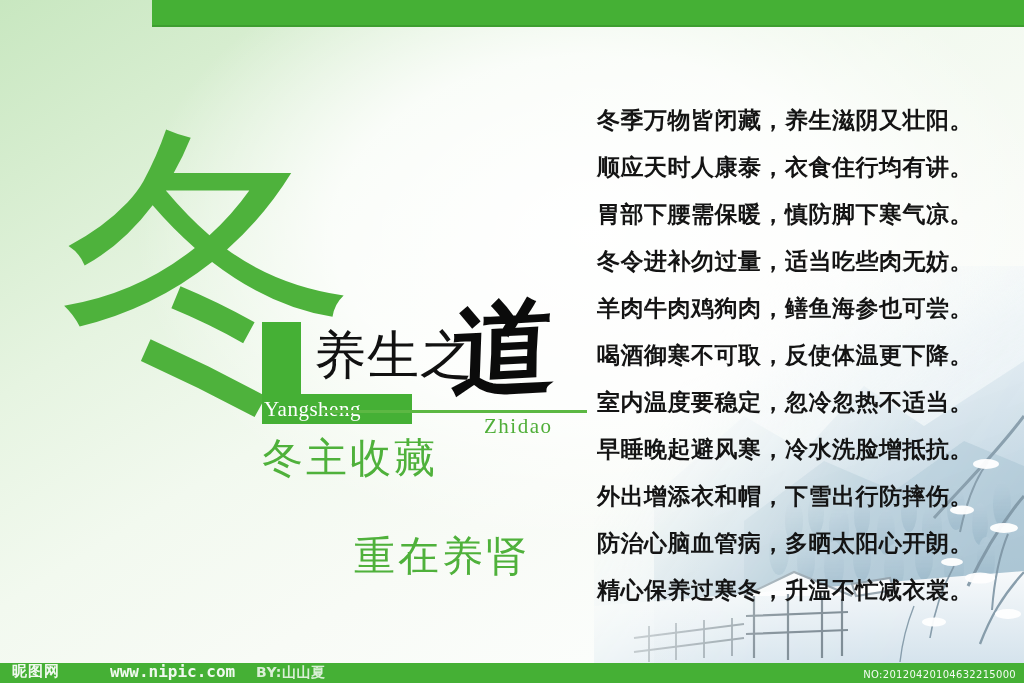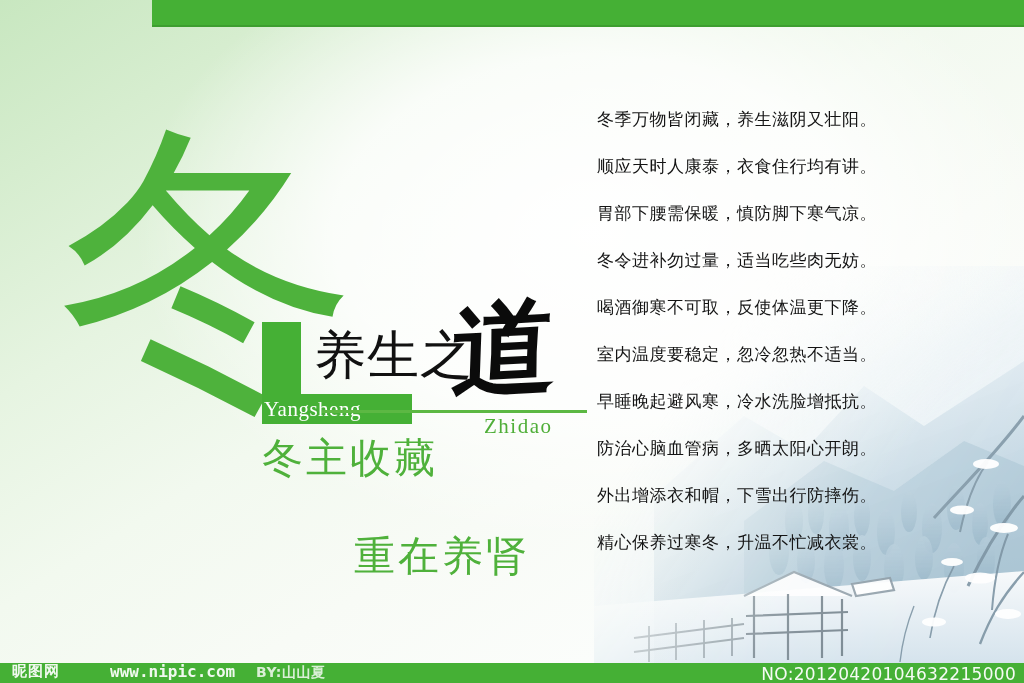--- a/index.html
+++ b/index.html
@@ -99,22 +99,22 @@
     margin-left:92px;
     margin-top:46px;
   }
 
   
   .poem{
     position:absolute;left:597px;top:96px;width:400px;
   }
   .poem .line{
     font-family:"DejaVu Serif","Liberation Serif",serif;
-    font-size:17px;line-height:47px;color:#141414;
-    white-space:nowrap;letter-spacing:0.5px;font-weight:400;
+    font-size:23px;line-height:47px;color:#141414;
+    white-space:nowrap;letter-spacing:0.5px;font-weight:700;
   }
 
   
   .footer{
     position:absolute;left:0;bottom:0;width:1024px;height:20px;background:#45b035;
   }
   .wm-logo{
     position:absolute;left:12px;bottom:2px;
     font-family:"DejaVu Sans","Liberation Sans",sans-serif;
     font-size:15px;line-height:19px;font-weight:700;
@@ -129,21 +129,21 @@
   }
   .wm-by{
     position:absolute;left:256px;bottom:4px;
     font-family:"DejaVu Sans","Liberation Sans",sans-serif;
     font-size:14px;line-height:14px;font-weight:700;
     color:rgba(255,255,255,0.80);letter-spacing:0.5px;margin-top:33px;
   }
   .wm-no{
     position:absolute;right:8px;bottom:3px;
     font-family:"DejaVu Sans","Liberation Sans",sans-serif;
-    font-size:17px;line-height:11px;
+    font-size:10px;line-height:11px;
     color:rgba(255,255,255,0.95);letter-spacing:0.3px;margin-left:28px;
   }
 </style>
 </head>
 <body>
 
 <div id="poster">
 
   <div class="topbar"></div>
   <div class="topbar-shade"></div>
@@ -247,25 +247,26 @@
   <div class="slogan">
     <div class="l1">冬主收藏</div>
     <div class="l2">重在养肾</div>
   </div>
 
   <div class="poem">
     <div class="line">冬季万物皆闭藏，养生滋阴又壮阳。</div>
     <div class="line">顺应天时人康泰，衣食住行均有讲。</div>
     <div class="line">胃部下腰需保暖，慎防脚下寒气凉。</div>
     <div class="line">冬令进补勿过量，适当吃些肉无妨。</div>
+    <div class="line">羊肉牛肉鸡狗肉，鳝鱼海参也可尝。</div>
     <div class="line">喝酒御寒不可取，反使体温更下降。</div>
     <div class="line">室内温度要稳定，忽冷忽热不适当。</div>
     <div class="line">早睡晚起避风寒，冷水洗脸增抵抗。</div>
+    <div class="line">外出增添衣和帽，下雪出行防摔伤。</div>
     <div class="line">防治心脑血管病，多晒太阳心开朗。</div>
-    <div class="line">外出增添衣和帽，下雪出行防摔伤。</div>
     <div class="line">精心保养过寒冬，升温不忙减衣裳。</div>
   </div>
 
   <div class="footer"></div>
   <div class="wm-logo">昵图网</div>
   <div class="wm-url">www.nipic.com</div>
   <div class="wm-by">BY:山山夏</div>
   <div class="wm-no">NO:20120420104632215000</div>
 
 </div>

